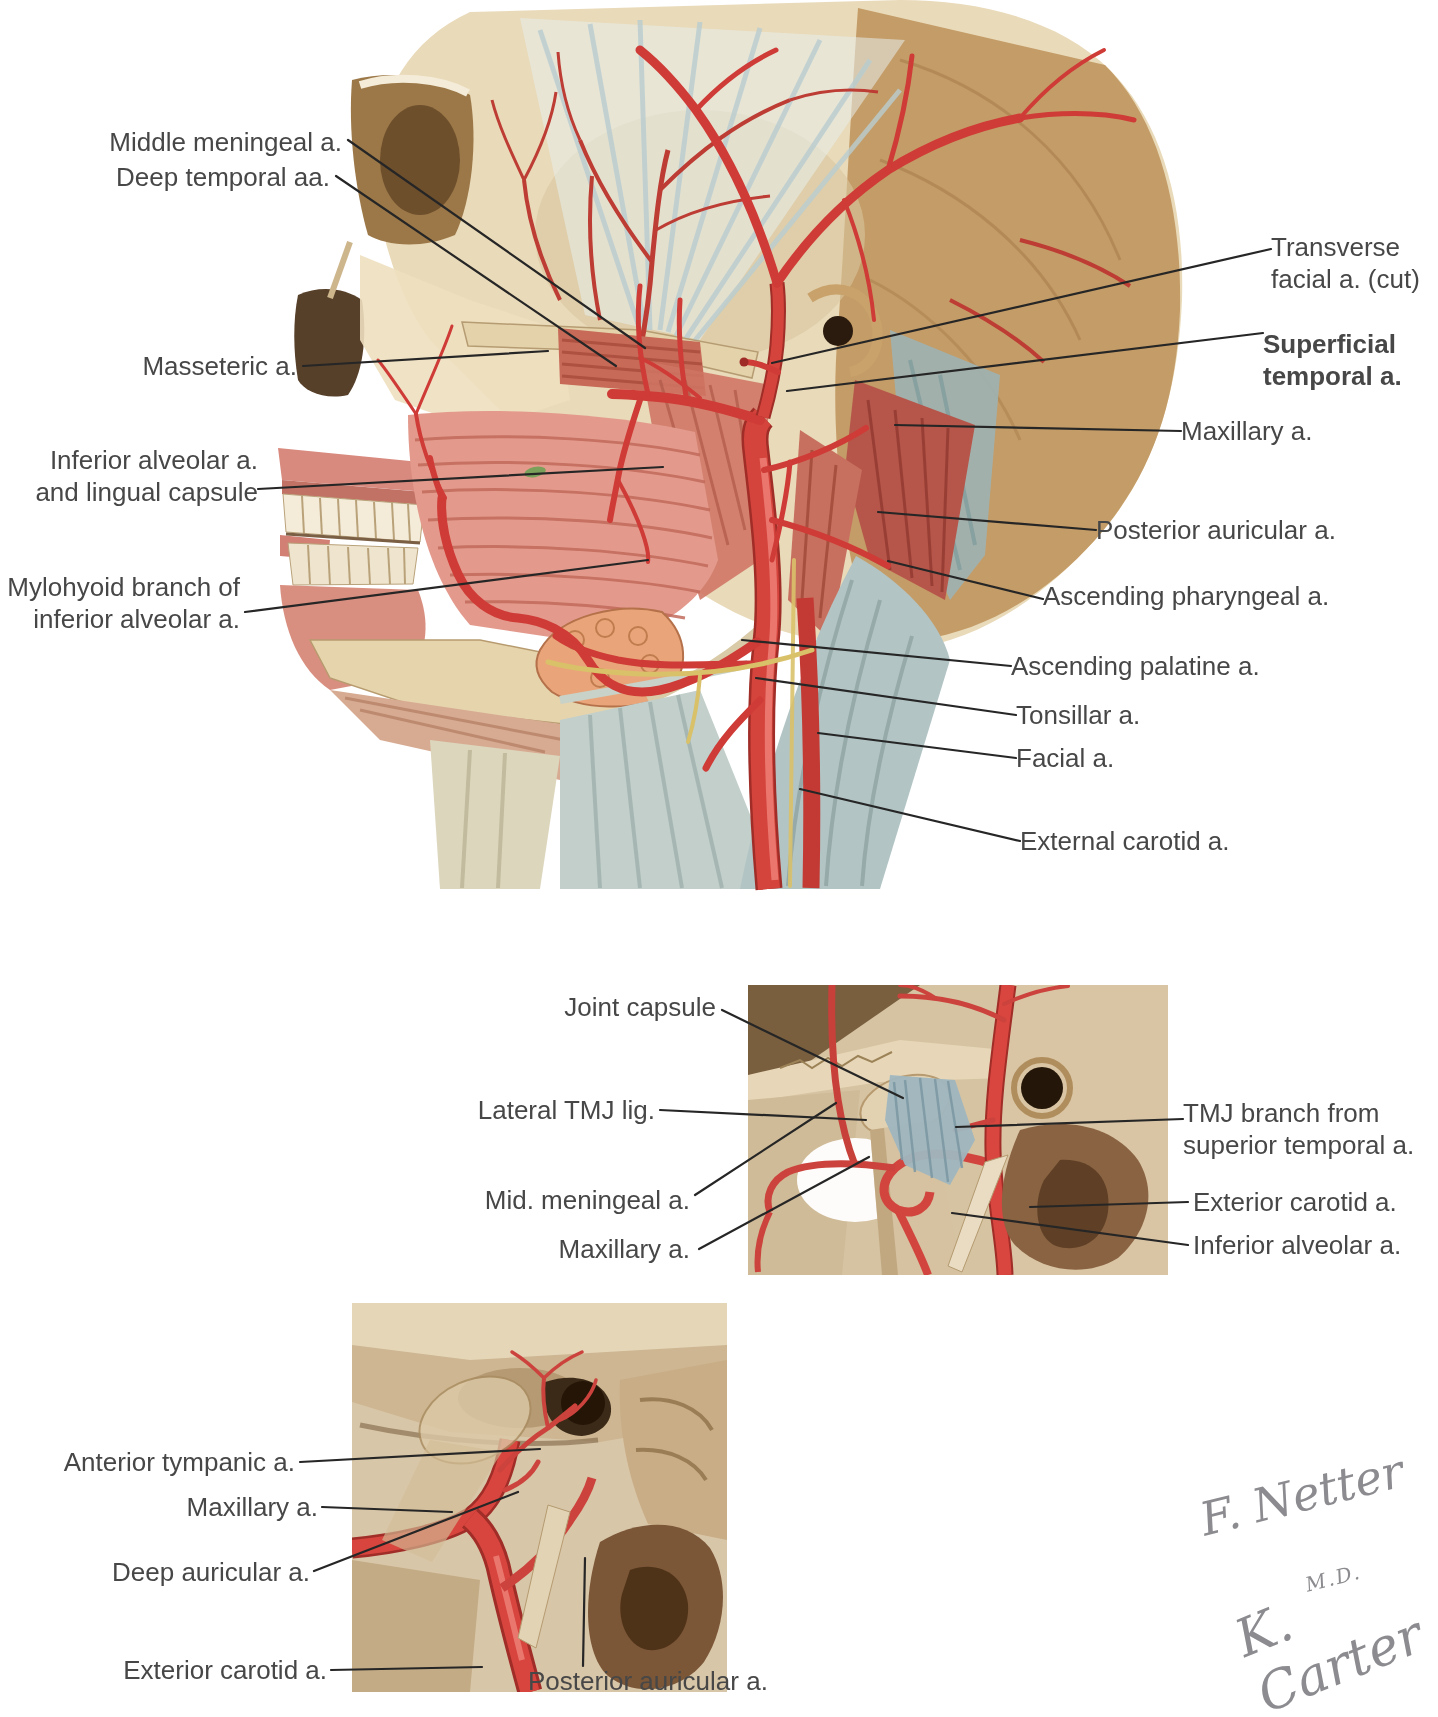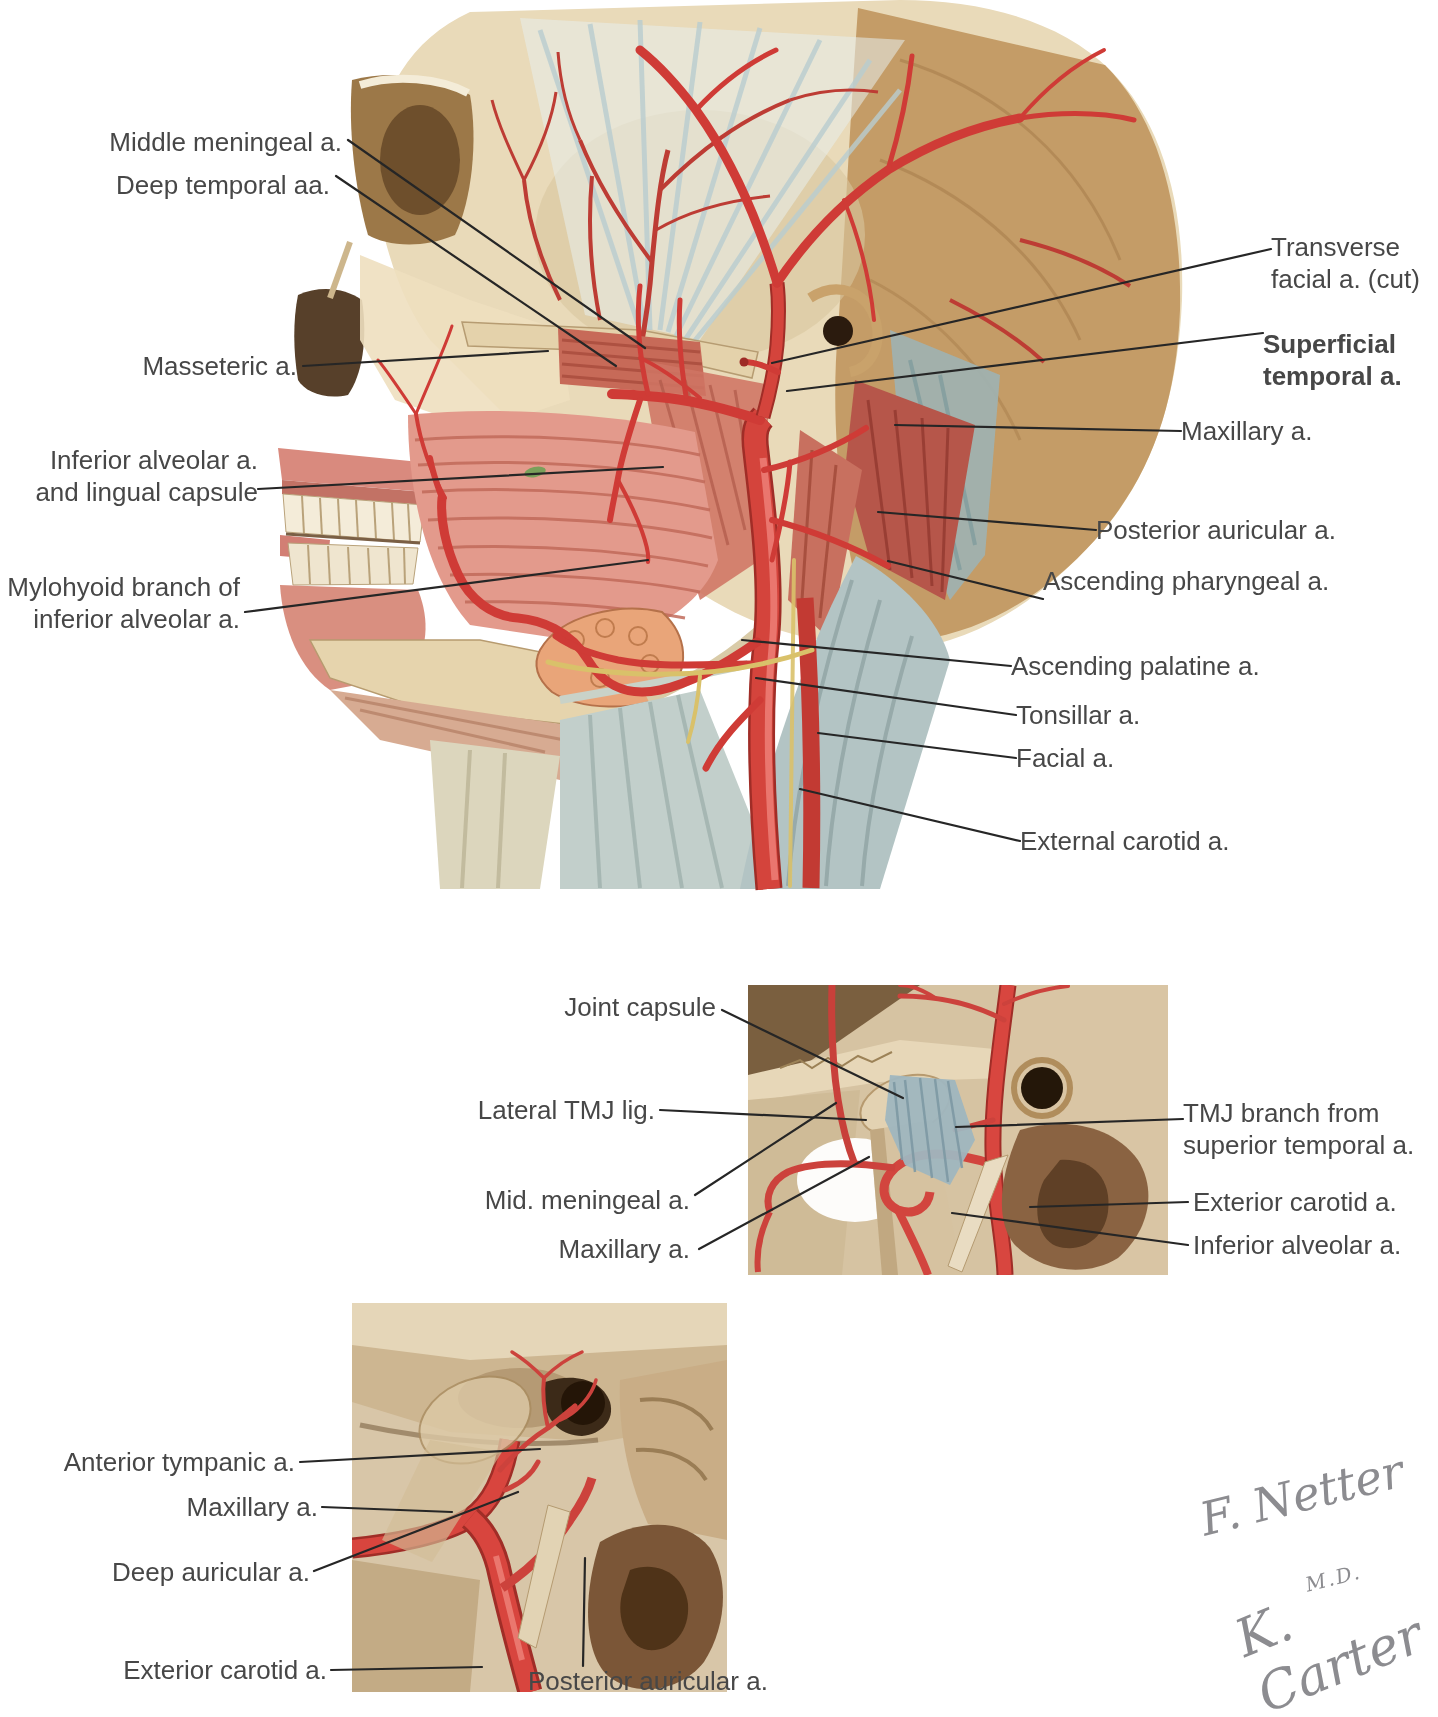--- a/index.html
+++ b/index.html
@@ -352,33 +352,33 @@
     <line x1="1188" y1="1245" x2="952" y2="1213"></line>
     <line x1="300" y1="1462" x2="540" y2="1449"></line>
     <line x1="322" y1="1507" x2="452" y2="1512"></line>
     <line x1="314" y1="1571" x2="518" y2="1492"></line>
     <line x1="331" y1="1670" x2="482" y2="1667"></line>
     <line x1="583" y1="1666" x2="585" y2="1558"></line>
   </g>
 </svg>
 
 <div class="lbl ra" style="right:1096px;top:126px;">Middle meningeal a.</div>
-<div class="lbl ra" style="right:1108px;top:161px;margin-top:8px;">Deep temporal aa.</div>
+<div class="lbl ra" style="right:1108px;top:161px;">Deep temporal aa.</div>
 <div class="lbl ra" style="right:1141px;top:350px;">Masseteric a.</div>
 <div class="lbl ra wrap" style="right:1180px;top:444px;width:235px;">Inferior alveolar a. and lingual capsule</div>
 <div class="lbl ra wrap" style="right:1198px;top:571px;width:260px;">Mylohyoid branch of inferior alveolar a.</div>
 
 <div class="lbl wrap" style="left:1271px;top:231px;width:175px;">
   <span>Transverse facial a.</span>
   <span class="cutnote">(cut)</span>
 </div>
 <div class="lbl wrap" style="left:1263px;top:328px;width:150px;font-weight:bold;">Superficial temporal a.</div>
 <div class="lbl" style="left:1181px;top:415px;">Maxillary a.</div>
 <div class="lbl" style="left:1096px;top:514px;">Posterior auricular a.</div>
-<div class="lbl" style="left:1043px;top:565px;text-align:center;">Ascending pharyngeal a.</div>
+<div class="lbl" style="left:1043px;top:580px;text-align:center;">Ascending pharyngeal a.</div>
 <div class="lbl" style="left:1011px;top:650px;">Ascending palatine a.</div>
 <div class="lbl" style="left:1016px;top:699px;">Tonsillar a.</div>
 <div class="lbl" style="left:1016px;top:742px;">Facial a.</div>
 <div class="lbl" style="left:1020px;top:825px;text-align:center;">External carotid a.</div>
 
 <div class="lbl ra" style="right:722px;top:991px;">Joint capsule</div>
 <div class="lbl ra" style="right:783px;top:1094px;">Lateral TMJ lig.</div>
 <div class="lbl ra" style="right:748px;top:1184px;">Mid. meningeal a.</div>
 <div class="lbl ra" style="right:748px;top:1233px;">Maxillary a.</div>
 <div class="lbl wrap" style="left:1183px;top:1097px;width:250px;">TMJ branch from superior temporal a.</div>

